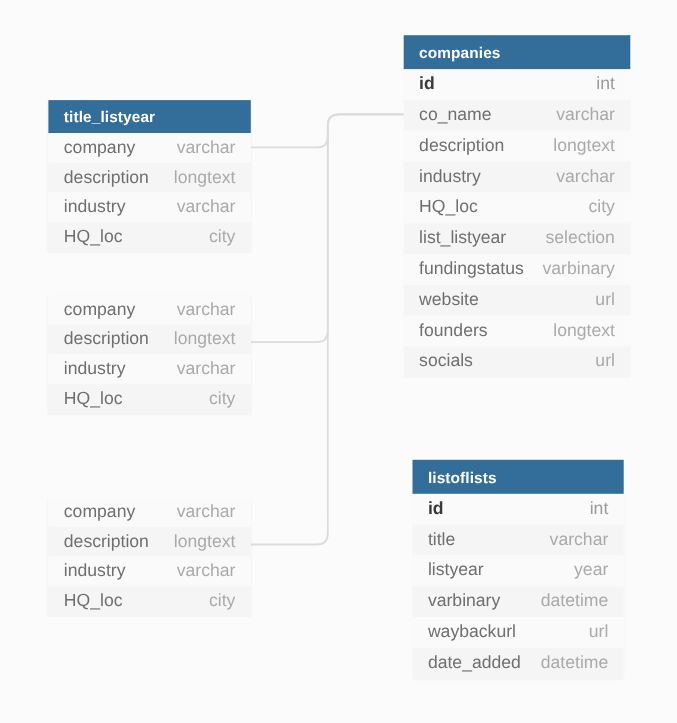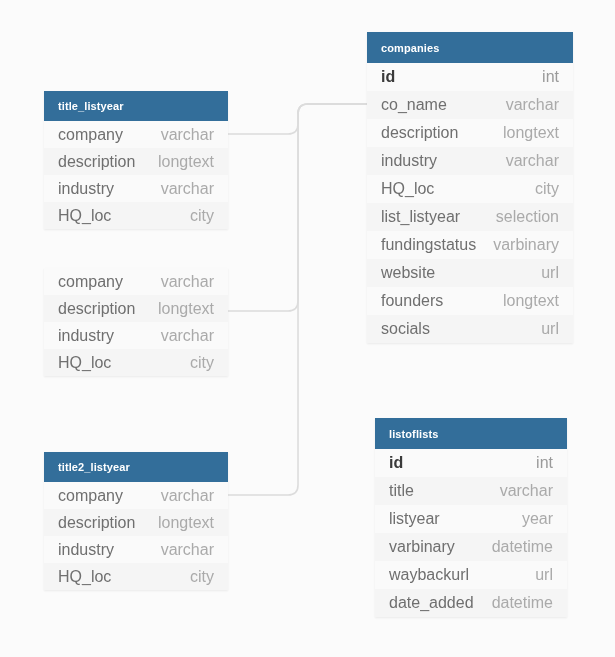--- a/index.html
+++ b/index.html
@@ -31,21 +31,21 @@
   }
   .entity {
     position: absolute;
     box-sizing: border-box;
     background: #fcfcfc;
     box-shadow: 0 1px 2px rgba(0,0,0,0.07);
   }
   .entity-header {
     background: #336e9a;
     color: #ffffff;
-    font-size: 11px;
+    font-size: 14px;
     font-weight: bold;
     letter-spacing: 0.1px;
     padding: 0 14px;
     display: flex;
     align-items: center;
     box-sizing: border-box;
   }
   .field-row {
     display: flex;
     align-items: center;
@@ -119,21 +119,20 @@
       <div class="field-row plain" style="height: 27px;">
         <span class="field-name">industry</span>
         <span class="field-type">varchar</span>
       </div>
       <div class="field-row alt" style="height: 27px;">
         <span class="field-name">HQ_loc</span>
         <span class="field-type">city</span>
       </div>
     </div>
     <div class="entity" style="left: 44px; top: 452px; width: 184px;">
-      <div class="entity-header" style="height: 30px; background: rgb(51, 110, 154);">title2_listyear</div>
       <div class="field-row plain" style="height: 27px;">
         <span class="field-name">company</span>
         <span class="field-type">varchar</span>
       </div>
       <div class="field-row alt" style="height: 27px;">
         <span class="field-name">description</span>
         <span class="field-type">longtext</span>
       </div>
       <div class="field-row plain" style="height: 27px;">
         <span class="field-name">industry</span>

